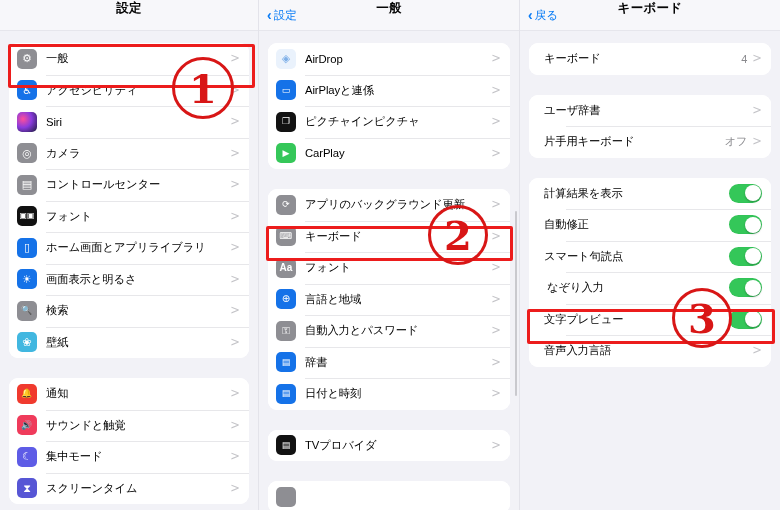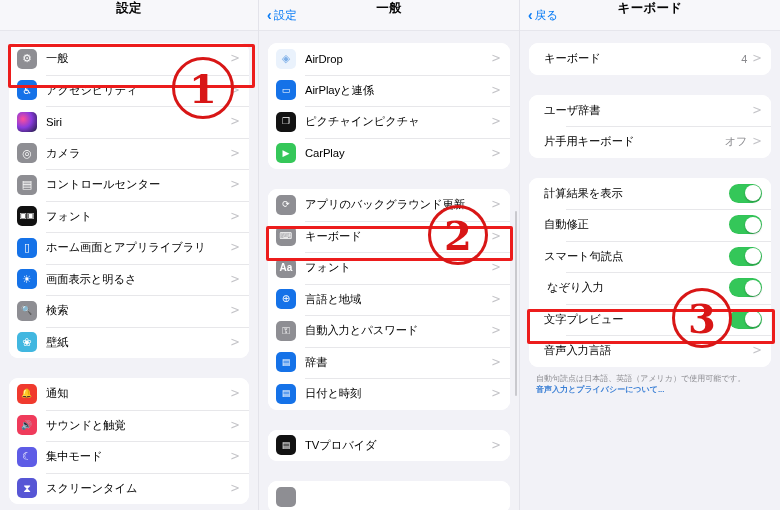--- a/index.html
+++ b/index.html
@@ -514,23 +514,19 @@
             </span>
         </div>
         <div class="row">
           <span class="lbl" style="margin-left:7px">音声入力言語</span>
           <span class="right">
               <span class="chevr">&gt;</span>
             </span>
         </div>
       </div>
 
-      <div class="note">
-        <div>自動句読点は日本語、英語（アメリカ）で使用可能です。</div>
-        <a href="#">音声入力とプライバシーについて...</a>
-      </div>
     </div>
 
     <div class="hl" style="left:7px; top:309px; width:248px; height:35px;"></div>
     <div class="numcircle" style="left:152px; top:288px; width:60px; height:60px; font-size:40px;">3</div>
   </div>
 
 </div>
 
 </body></html>

